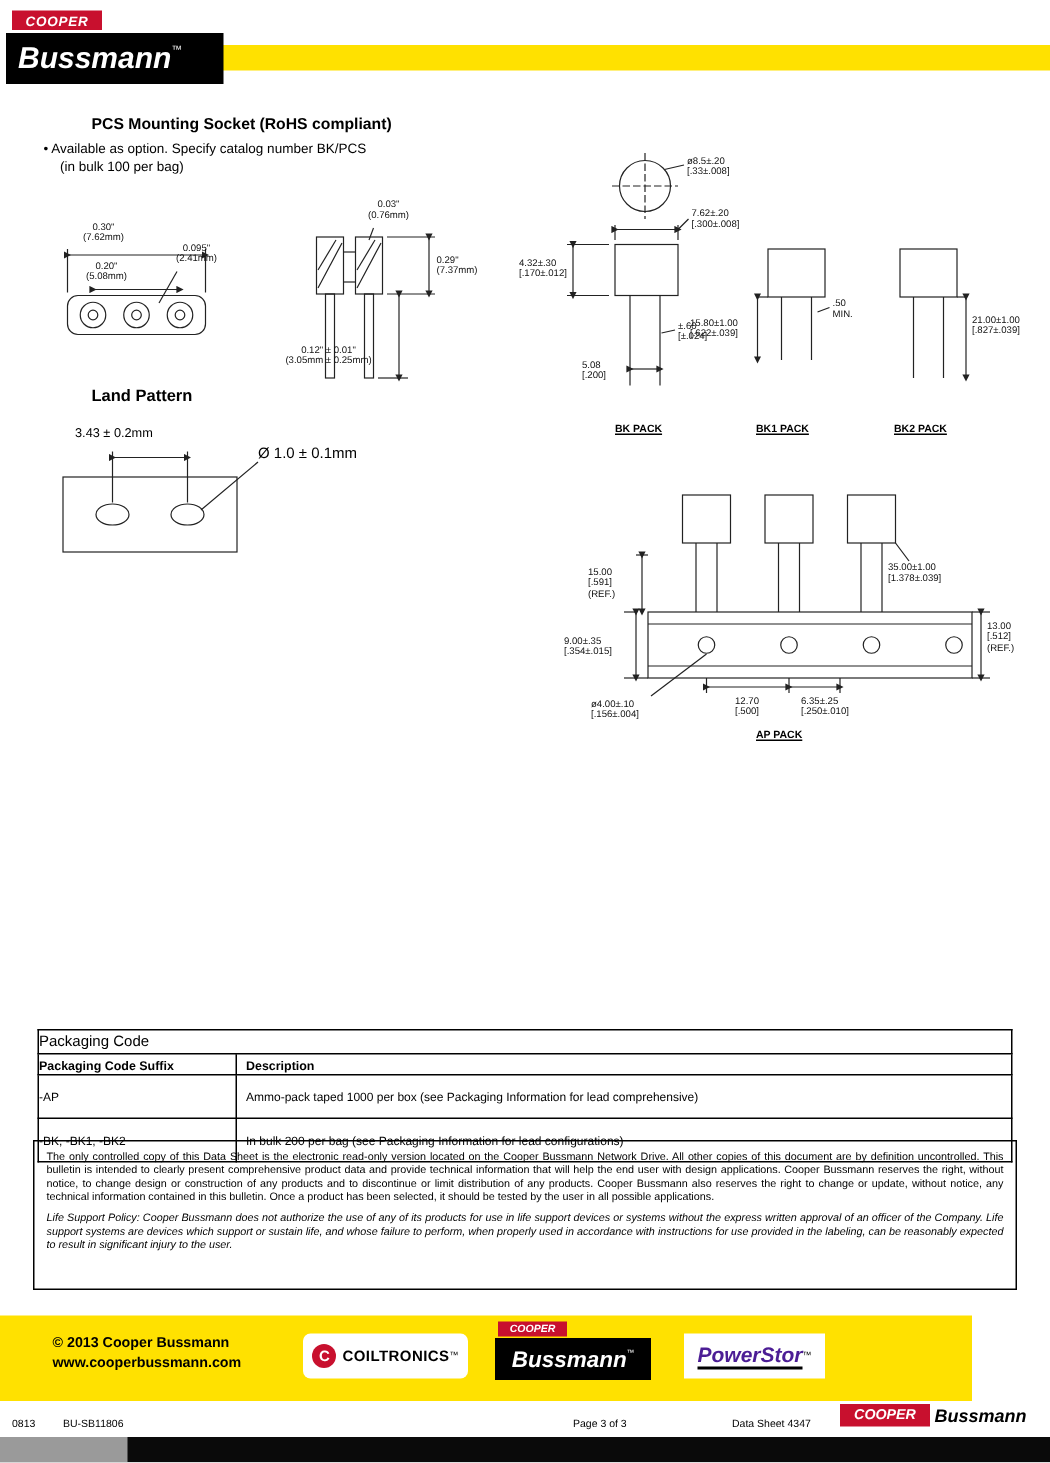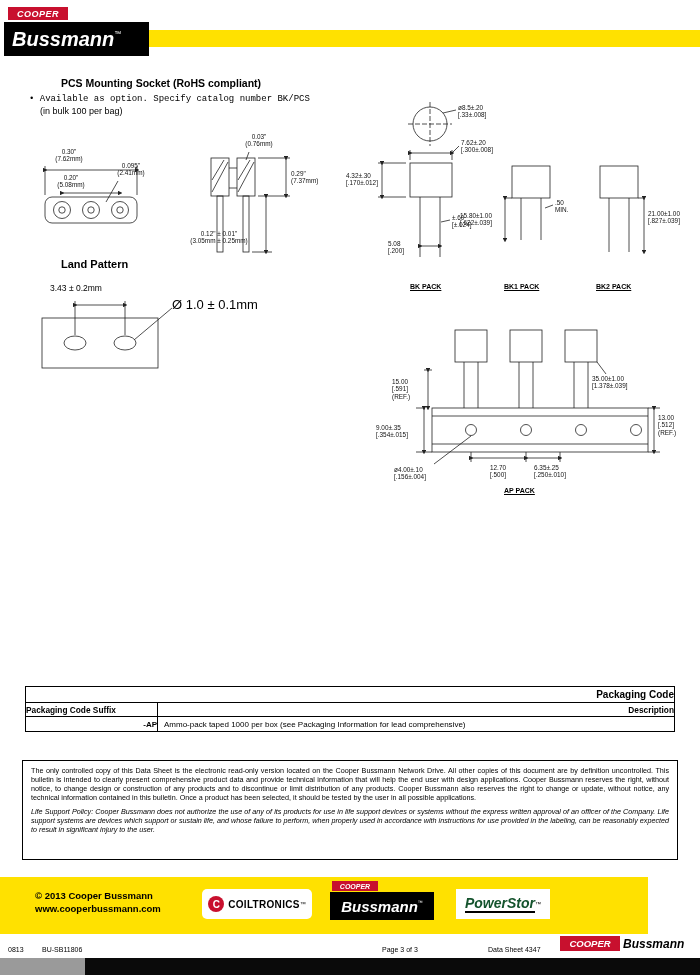--- a/index.html
+++ b/index.html
@@ -10,24 +10,24 @@
   .sec-title { font-weight:bold; font-size:10.5px;padding-left:34px; }
   .dim { position:absolute; font-size:6.4px; line-height:7.4px; white-space:pre-line; color:#111; text-align:center; z-index:3; }
   .dim.l { text-align:left; }
   .packlbl { position:absolute; font-size:7px; font-weight:bold; text-decoration:underline; color:#000; z-index:3; }
   .bullet-line::before { content:"• "; }
   .drawing-svg { position:absolute; left:0; top:0; z-index:1; }
 
   
   .pkg-table { position:absolute; left:25px; top:686px; width:650px; border-collapse:collapse; z-index:3; }
   .pkg-table th, .pkg-table td { border:1px solid #000; }
-  .tbl-title { font-size:10px; font-weight:bold; text-align:right; height:16px; }
+  .tbl-title { font-size:10px; font-weight:normal; text-align:left; height:16px; }
   .col-suffix { width:132px; font-size:8.3px; font-weight:bold; text-align:left; height:14px; }
-  .col-desc { font-size:8.3px; font-weight:bold; text-align:right; padding-left:6px; }
-  .cell-suffix { font-size:8px; font-weight:bold; text-align:right; height:15px; }
+  .col-desc { font-size:8.3px; font-weight:bold; text-align:left; padding-left:6px; }
+  .cell-suffix { font-size:8px; font-weight:normal; text-align:left; height:29px; }
   .cell-desc { font-size:8px; text-align:left; padding-left:6px; }
 
   
   .legal-box { position:absolute; left:22px; top:760px; width:656px; height:100px; border:1px solid #000; padding:5px 8px; z-index:3; }
   .legal-box p { font-size:7.2px; line-height:9px; text-align:justify; }
   .legal-box p + p { margin-top:5px;font-style:italic; }
 
   
   .brand-bar { position:absolute; left:0; top:877px; width:648px; height:57px; z-index:3; }
   .copy { font-weight:bold; font-size:9.5px; }
@@ -47,27 +47,27 @@
   <div class="abs" style="left:140px; top:30px; width:560px; height:17px; background:#ffe100;"></div>
   <div class="abs cooper-tag" style="left:8px; top:7px; width:60px; height:13px;">
     <span style="font-size:9px; letter-spacing:.5px;">COOPER</span>
   </div>
   <div class="abs" style="left:4px; top:22px; width:145px; height:34px; background:#000; display:flex; align-items:center; padding-left:8px; z-index:2;">
     <span style="color:#fff; font-weight:bold; font-style:italic; font-size:20px;">Bussmann</span>
     <span style="color:#fff; font-size:7px; margin-top:-12px;">™</span>
   </div>
 
   <div class="abs sec-title" style="left:27px; top:77px; z-index:3;">PCS Mounting Socket (RoHS compliant)</div>
-  <div class="abs bullet-line" style="left:29px; top:94px; font-size:9px; z-index:3;font-family:Liberation Mono, monospace;">Available as option. Specify catalog number BK/PCS</div>
+  <div class="abs bullet-line" style="left:29px; top:94px; font-size:9px; z-index:3;">Available as option. Specify catalog number BK/PCS</div>
   <div class="abs" style="left:40px; top:106px; font-size:9px; z-index:3;">(in bulk 100 per bag)</div>
 
 
   <div class="abs sec-title" style="left:27px; top:258px; font-size:11px; z-index:3;">Land Pattern</div>
   <div class="abs" style="left:50px; top:283px; font-size:8.5px; z-index:3;">3.43 ± 0.2mm</div>
-  <div class="abs" style="left:172px; top:297px; font-size:13px; z-index:3;">Ø 1.0 ± 0.1mm</div>
+  <div class="abs" style="left:172px; top:297px; font-size:10px; z-index:3;">Ø 1.0 ± 0.1mm</div>
 
   <svg class="drawing-svg" width="700" height="560" viewBox="0 0 700 560">
     <defs>
       <marker id="arr" markerWidth="6" markerHeight="6" refX="3" refY="3" orient="auto">
         <path d="M0,0 L6,3 L0,6 z" fill="#222"></path>
       </marker>
     </defs>
     <g stroke="#222" stroke-width="0.8" fill="none">
 
       <rect x="45" y="197" width="92" height="26" rx="7"></rect>
@@ -235,20 +235,24 @@
       <tr>
         <th class="col-suffix">Packaging Code Suffix</th>
         <th class="col-desc">Description</th>
       </tr>
     </thead>
     <tbody>
       <tr>
         <td class="cell-suffix">-AP</td>
         <td class="cell-desc">Ammo-pack taped 1000 per box (see Packaging Information for lead comprehensive)</td>
       </tr>
+      <tr>
+        <td class="cell-suffix">-BK, -BK1, -BK2</td>
+        <td class="cell-desc">In bulk 200 per bag (see Packaging Information for lead configurations)</td>
+      </tr>
     </tbody>
   </table>
 
   <div class="legal-box">
     <p>The only controlled copy of this Data Sheet is the electronic read-only version located on the Cooper Bussmann Network Drive. All other copies of this document are by definition uncontrolled. This bulletin is intended to clearly present comprehensive product data and provide technical information that will help the end user with design applications. Cooper Bussmann reserves the right, without notice, to change design or construction of any products and to discontinue or limit distribution of any products. Cooper Bussmann also reserves the right to change or update, without notice, any technical information contained in this bulletin. Once a product has been selected, it should be tested by the user in all possible applications.</p>
     <p>Life Support Policy: Cooper Bussmann does not authorize the use of any of its products for use in life support devices or systems without the express written approval of an officer of the Company. Life support systems are devices which support or sustain life, and whose failure to perform, when properly used in accordance with instructions for use provided in the labeling, can be reasonably expected to result in significant injury to the user.</p>
   </div>
 
   <div class="brand-bar" style="background:#ffe100;">
     <div class="abs copy" style="left:35px; top:13px;">© 2013 Cooper Bussmann</div>
@@ -264,21 +268,21 @@
       <div class="cooper-tag" style="position:absolute; left:2px; top:2px; width:46px; height:10px;">
         <span style="font-size:7px;">COOPER</span>
       </div>
       <div style="position:absolute; left:0; top:13px; width:104px; height:28px; background:#000; display:flex; align-items:center; justify-content:center;">
         <span style="color:#fff; font-weight:bold; font-style:italic; font-size:15px;">Bussmann</span>
         <span style="color:#fff; font-size:5px; margin-top:-8px;">™</span>
       </div>
     </div>
 
     <div class="logo-card" style="left:456px; top:12px; width:94px; height:30px;">
-      <span style="color:#14532d; font-weight:bold; font-style:italic; font-size:14px; border-bottom:2px solid #000;">PowerStor</span>
+      <span style="color:#4c1d95; font-weight:bold; font-style:italic; font-size:14px; border-bottom:2px solid #000;">PowerStor</span>
       <span class="tm">™</span>
     </div>
   </div>
 
   <div class="foot-txt" style="left:8px; top:946px;">0813</div>
   <div class="foot-txt" style="left:42px; top:946px;">BU-SB11806</div>
   <div class="foot-txt" style="left:382px; top:946px;">Page 3 of 3</div>
   <div class="foot-txt" style="left:488px; top:946px;">Data Sheet 4347</div>
 
   <div class="abs" style="left:560px; top:936px; display:flex; align-items:center; z-index:3;">

